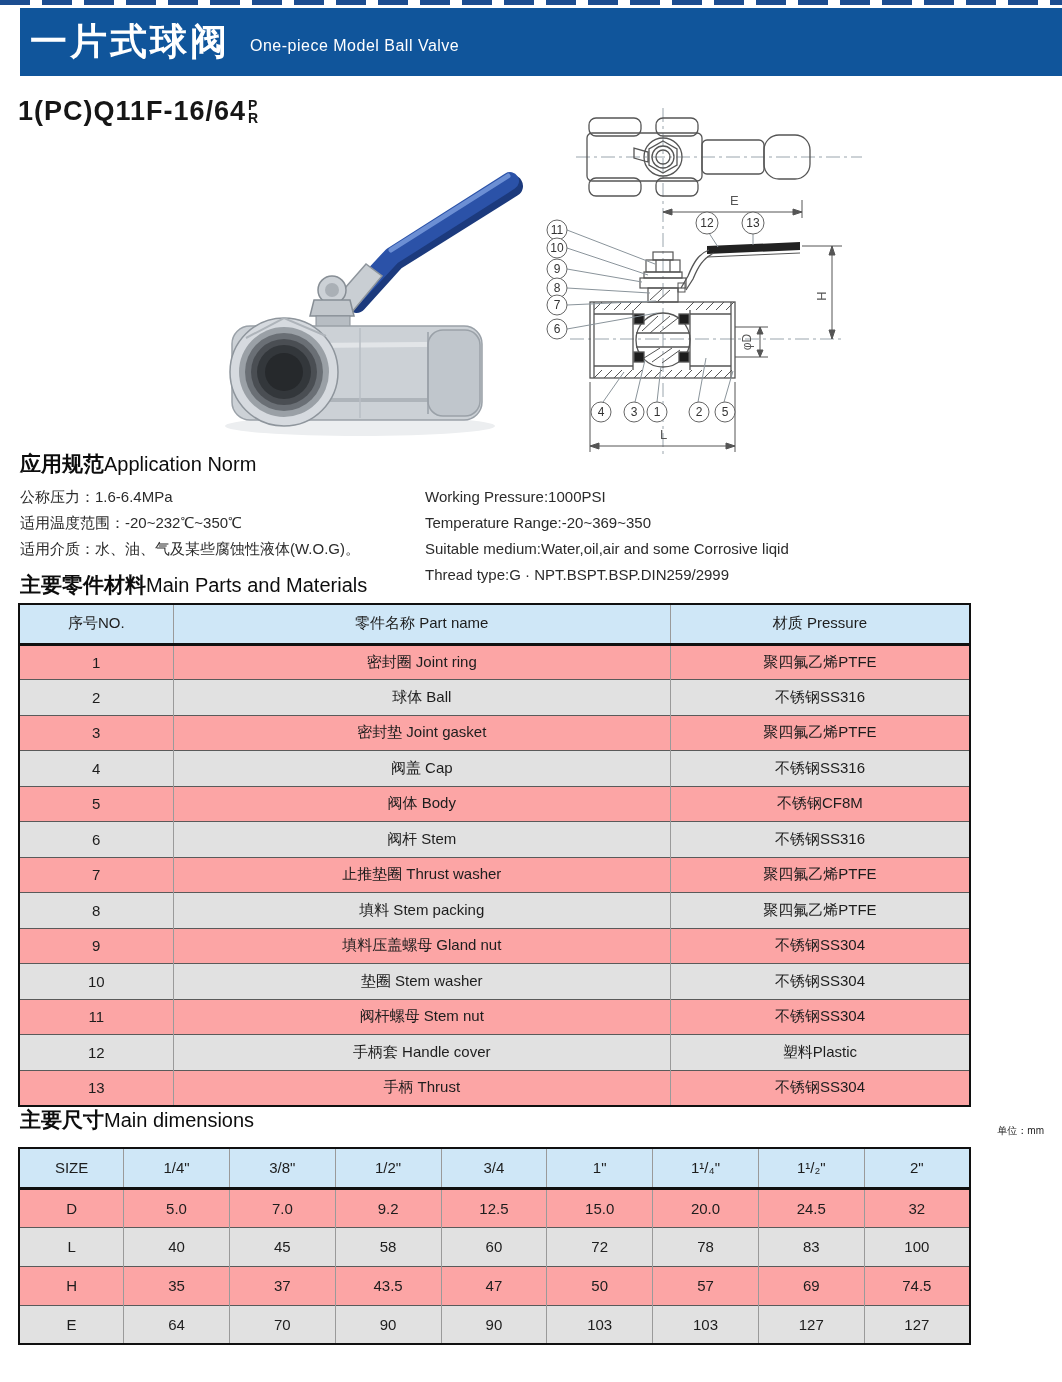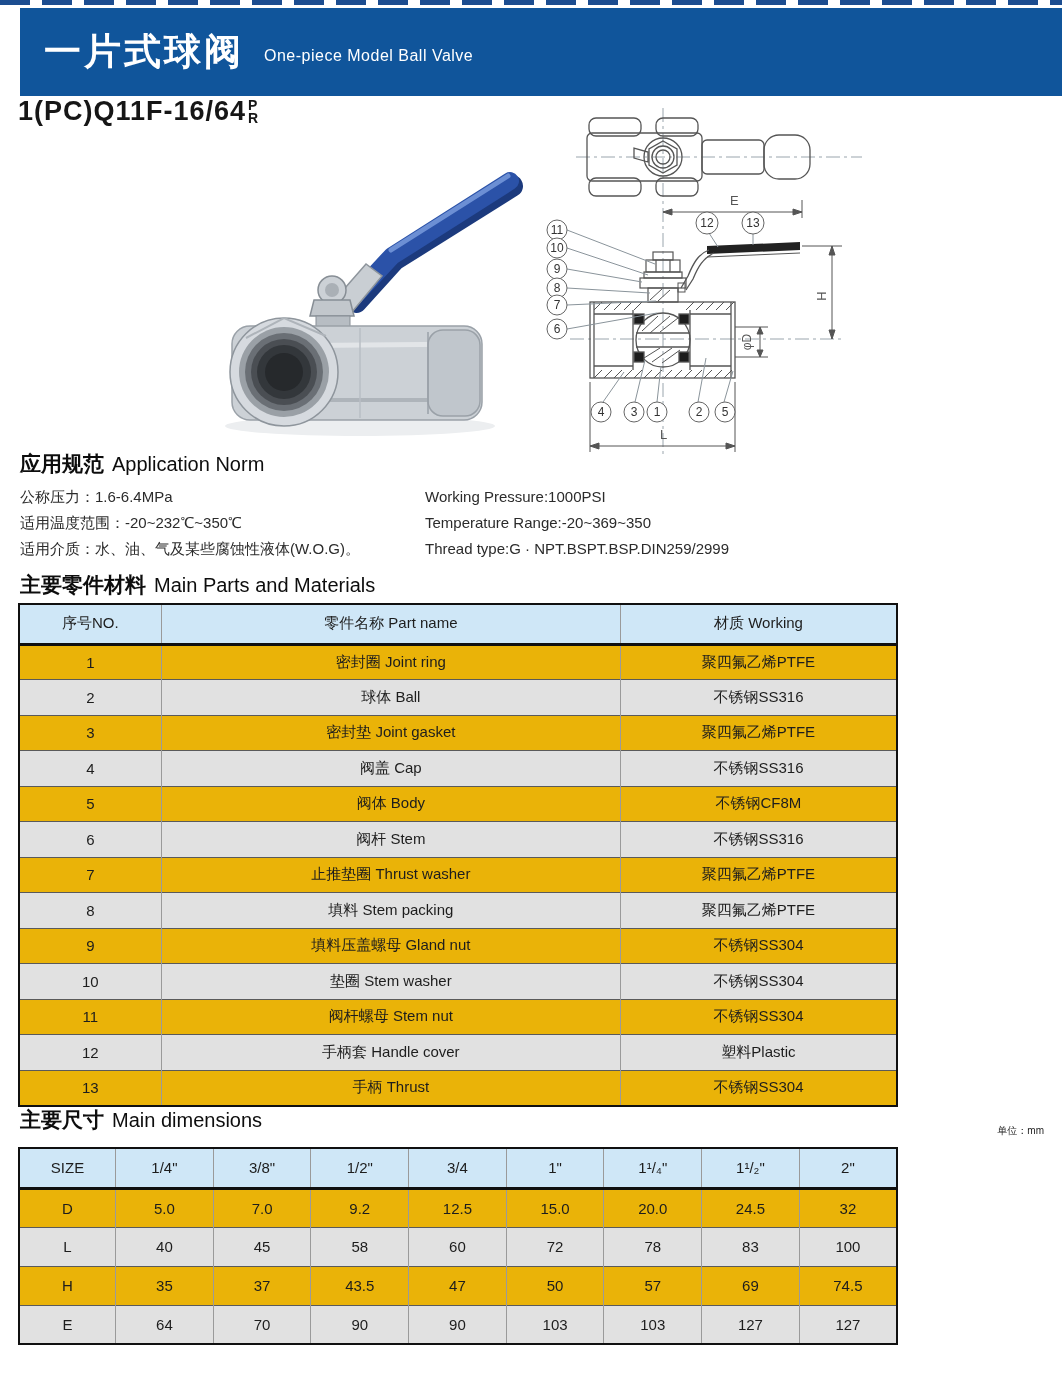--- a/index.html
+++ b/index.html
@@ -4,43 +4,43 @@
 <style>
   * { margin:0; padding:0; box-sizing:border-box; }
   html,body { width:1062px; height:1382px; background:#fff; font-family:"Liberation Sans", sans-serif; color:#1a1a1a; }
   #page { position:relative; width:1062px; height:1382px; overflow:hidden; background:#fff; }
 
   
   .top-dash { position:absolute; top:0; left:0; width:100%; height:5px;
     background:repeating-linear-gradient(90deg,#1c4d90 0 30px,transparent 30px 42px); }
 
   
-  .banner { position:absolute; top:8px; left:20px; right:0; height:88px; background:#10559b;
-    display:flex; align-items:center; padding-left:24px; }
+  .banner { position:absolute; top:8px; left:20px; right:0; height:68px; background:#10559b;
+    display:flex; align-items:center; padding-left:10px; }
   .banner .zh { color:#fff; font-size:37px; font-weight:bold; letter-spacing:3px; }
   .banner .en { color:#fff; font-size:16px; margin-left:20px; padding-top:8px; letter-spacing:.5px; }
 
   
   .model { position:absolute; top:96px; left:18px; font-size:27px; font-weight:bold; letter-spacing:1px; color:#161616; display:flex; }
   .model .stack { display:inline-flex; flex-direction:column; font-size:14px; line-height:13px; margin-left:2px; padding-top:3px; }
 
   .photo-wrap { position:absolute; top:148px; left:180px; width:345px; height:305px; }
   .diagram-wrap { position:absolute; top:100px; left:530px; width:532px; height:380px; }
 
   
-  .sec-head { position:absolute; left:20px; display:flex; align-items:baseline; gap:8px; }
+  .sec-head { position:absolute; left:20px; display:flex; align-items:baseline; }
   .sec-head .zh { font-size:21px; font-weight:bold; color:#0d0d0d; }
   .sec-head .en { font-size:20px; color:#0d0d0d; }
 
   .spec-col { position:absolute; top:484px; list-style:none; font-size:15px; line-height:26px; color:#2b2b2b; }
   .spec-col.zh { left:20px; }
   .spec-col.en { left:425px; }
 
   
-  table { border-collapse:collapse; table-layout:fixed; width:880px; background:#eab308; }
+  table { border-collapse:collapse; table-layout:fixed; width:953px; background:#fca5a5; }
   .tbl { position:absolute; left:18px; border:2px solid #101010; }
   th, td { text-align:center; vertical-align:middle; font-weight:normal;
     border-left:1px solid #9a9a9a; border-top:1px solid #5a5a5a; font-size:15px; color:#1d1d1d; overflow:hidden; }
   th:first-child, td:first-child { border-left:none; }
   thead th { background:#cfe7f7; border-top:none; border-bottom:3px solid #101010; height:40px; }
   .parts-tbl td { height:35.5px; }
   .dims-tbl td { height:39px; }
   tr.stripe td { background:#e1e1e1; }
   .unit { position:absolute; right:18px; top:1124px; font-size:10px; color:#1d1d1d; }
 
@@ -282,38 +282,39 @@
     <span class="en">Application Norm</span>
   </div>
   <ul class="spec-col zh">
       <li>公称压力：1.6-6.4MPa</li>
       <li>适用温度范围：-20~232℃~350℃</li>
       <li>适用介质：水、油、气及某些腐蚀性液体(W.O.G)。</li>
     </ul>
   <ul class="spec-col en">
       <li>Working Pressure:1000PSI</li>
       <li>Temperature Range:-20~369~350</li>
+      <li>Suitable medium:Water,oil,air and some Corrosive liqid</li>
       <li>Thread type:G · NPT.BSPT.BSP.DIN259/2999</li>
     </ul>
 
   <div class="sec-head" style="top:571px;">
     <span class="zh">主要零件材料</span>
     <span class="en">Main Parts and Materials</span>
   </div>
   <table class="tbl parts-tbl" style="top:603px;">
     <colgroup>
         <col style="width:16.2%">
         <col style="width:52.3%">
         <col style="width:31.5%">
       </colgroup>
     <thead>
         <tr>
           <th>序号NO.</th>
           <th>零件名称 Part name</th>
-          <th>材质 Working</th>
+          <th>材质 Pressure</th>
         </tr>
       </thead>
     <tbody>
         <tr>
           <td>1</td>
           <td>密封圈 Joint ring</td>
           <td>聚四氟乙烯PTFE</td>
         </tr>
         <tr class="stripe">
           <td>2</td>

